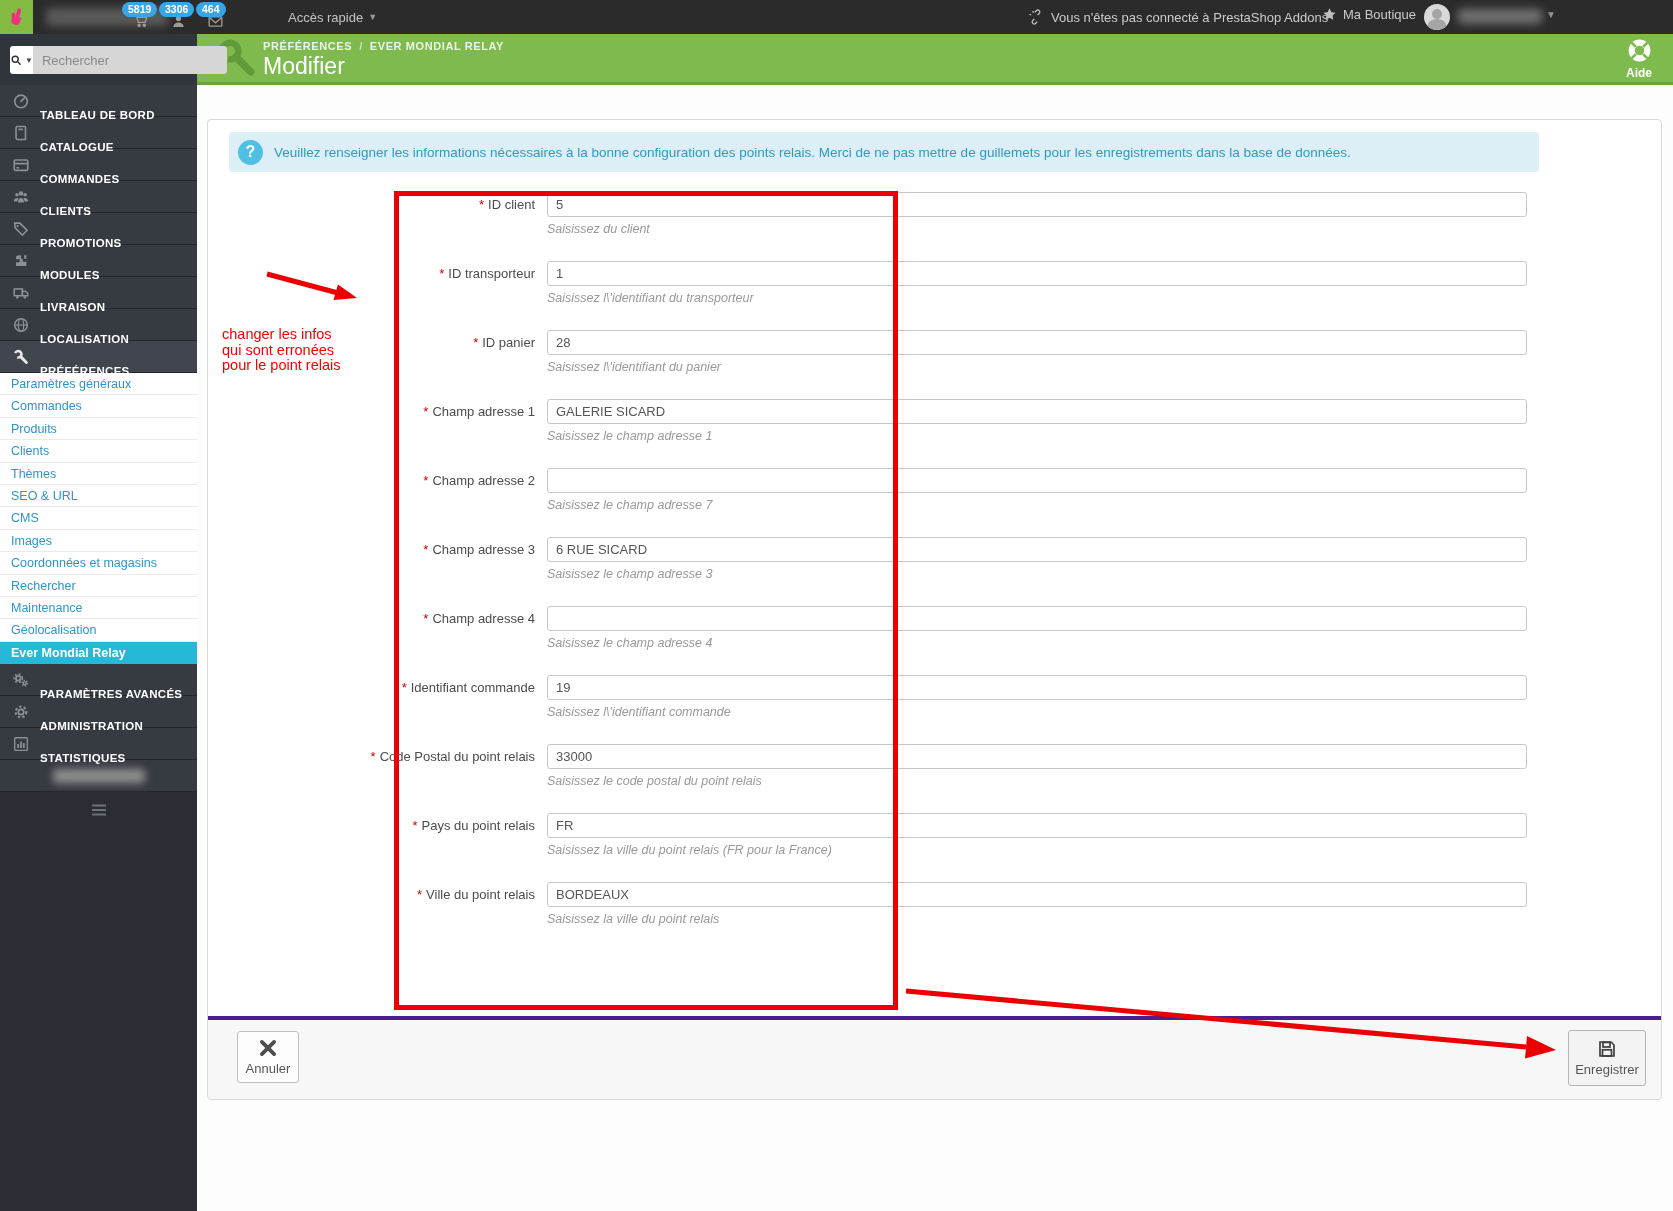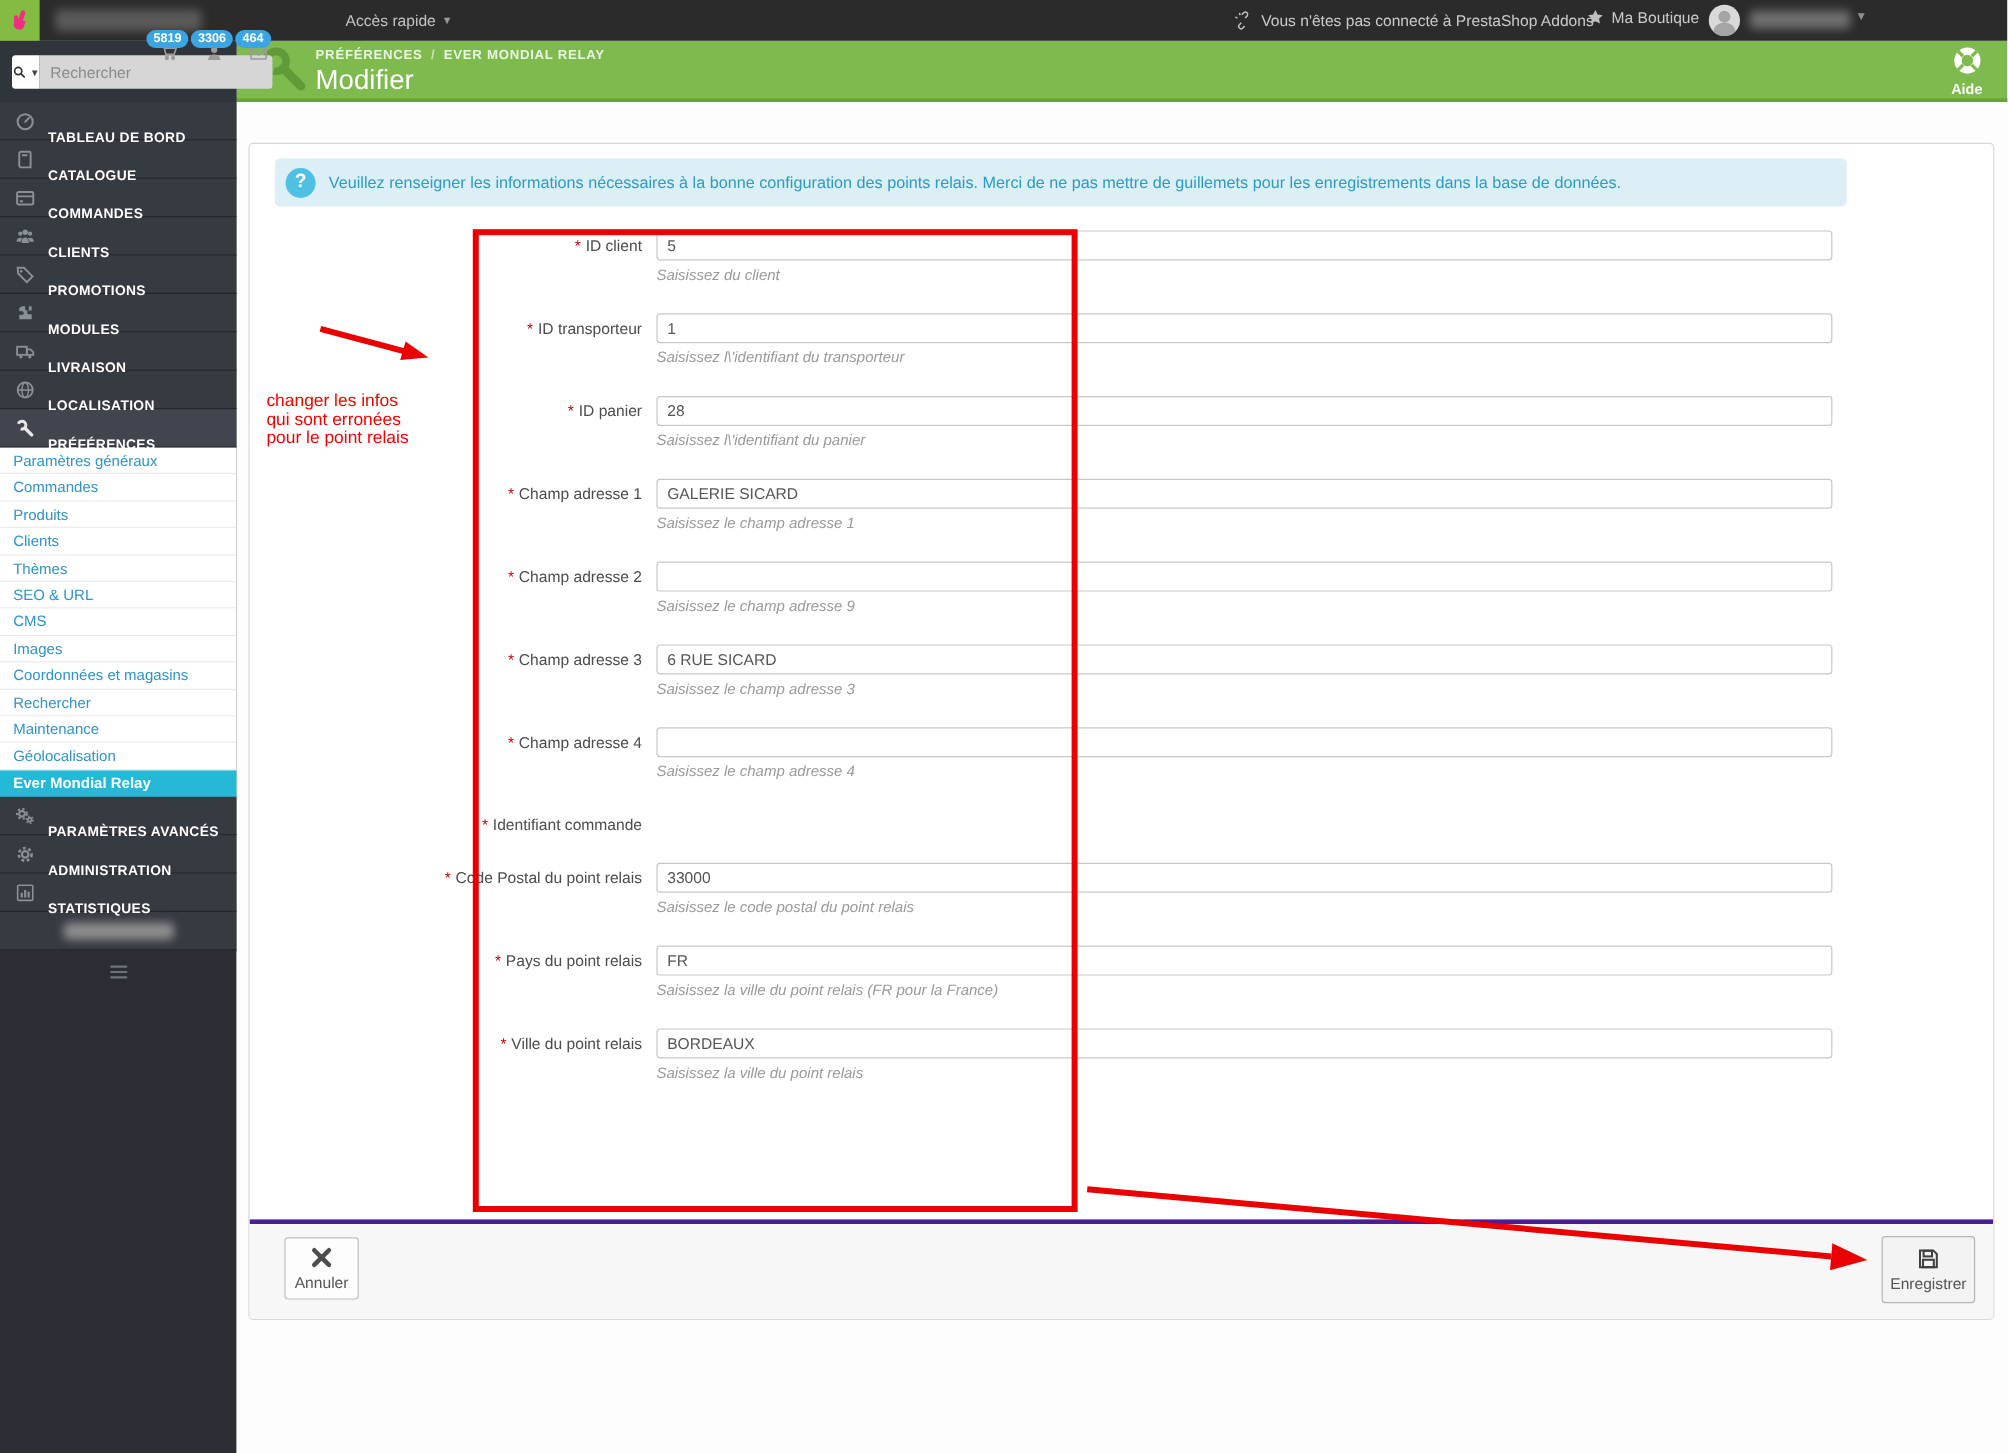--- a/index.html
+++ b/index.html
@@ -5,21 +5,21 @@
   * { margin:0; padding:0; box-sizing:border-box; }
   html,body { background:#fff; }
   body { font-family:"Liberation Sans", sans-serif; }
   .screen { position:relative; width:1673px; height:1211px; background:#fff; overflow:hidden; }
 
   
   .topbar { position:absolute; left:0; top:0; width:1673px; height:34px; background:#2b2b2b; z-index:30; }
   .logo-sq { position:absolute; left:0; top:0; width:33px; height:34px; background:#84bb42; display:flex; align-items:center; justify-content:center; }
   .blur-blob { filter:blur(4px); border-radius:4px; }
   .shopname-blob { position:absolute; left:46px; top:8px; width:122px; height:18px; background:#5a5a5a; }
-  .notif { position:absolute; top:0; width:38px; height:34px;margin-top:23px; }
+  .notif { position:absolute; top:0; width:38px; height:34px; }
   .notif .nicon { position:absolute; left:11px; top:13px; width:17px; height:17px; color:#9b9b9b; }
   .badge { position:absolute; top:2px; left:0px; min-width:26px; text-align:center; background:#3aa5e3; color:#fff; font-size:10.5px; font-weight:bold; border-radius:9px; padding:2px 6px; line-height:11px; }
   .quick-access { position:absolute; left:288px; top:0; height:34px; display:flex; align-items:center; gap:5px; color:#c4c4c4; font-size:13px; cursor:pointer; }
   .caret { font-size:9px; color:#9a9a9a; }
   .addons { position:absolute; left:1028px; top:0; height:34px; display:flex; align-items:center; gap:7px; color:#cbcbcb; font-size:13px; }
   .addons .aicon { width:16px; height:16px; color:#bdbdbd; }
   .maboutique { position:absolute; left:1322px; top:0; height:28px; display:flex; align-items:center; gap:6px; color:#cbcbcb; font-size:13px; cursor:pointer;justify-content:center; }
   .star-i { width:15px; height:15px; color:#c0c0c0; }
   .avatar { position:absolute; left:1424px; top:4px; width:26px; height:26px; border-radius:50%; background:#d9d9d9; overflow:hidden; }
   .avatar .head { position:absolute; left:8px; top:5px; width:10px; height:10px; border-radius:50%; background:#a5a5a5; }
@@ -365,21 +365,21 @@
           <div class="fctl">
             <input class="finput" type="text" value="GALERIE SICARD" style="">
             <div class="fhelp">Saisissez le champ adresse 1</div>
           </div>
         </div>
 
         <div class="frow">
           <label class="flabel"><span class="req">*</span><span>Champ adresse 2</span></label>
           <div class="fctl">
             <input class="finput" type="text" value="" style="">
-            <div class="fhelp">Saisissez le champ adresse 9</div>
+            <div class="fhelp">Saisissez le champ adresse 7</div>
           </div>
         </div>
 
         <div class="frow">
           <label class="flabel"><span class="req">*</span><span>Champ adresse 3</span></label>
           <div class="fctl">
             <input class="finput" type="text" value="6 RUE SICARD" style="">
             <div class="fhelp">Saisissez le champ adresse 3</div>
           </div>
         </div>
@@ -387,20 +387,24 @@
         <div class="frow">
           <label class="flabel"><span class="req">*</span><span>Champ adresse 4</span></label>
           <div class="fctl">
             <input class="finput" type="text" value="" style="">
             <div class="fhelp">Saisissez le champ adresse 4</div>
           </div>
         </div>
 
         <div class="frow">
           <label class="flabel"><span class="req">*</span><span>Identifiant commande</span></label>
+          <div class="fctl">
+            <input class="finput" type="text" value="19" style="">
+            <div class="fhelp">Saisissez l\'identifiant commande</div>
+          </div>
         </div>
 
         <div class="frow">
           <label class="flabel"><span class="req">*</span><span>Code Postal du point relais</span></label>
           <div class="fctl">
             <input class="finput" type="text" value="33000" style="">
             <div class="fhelp">Saisissez le code postal du point relais</div>
           </div>
         </div>
 

